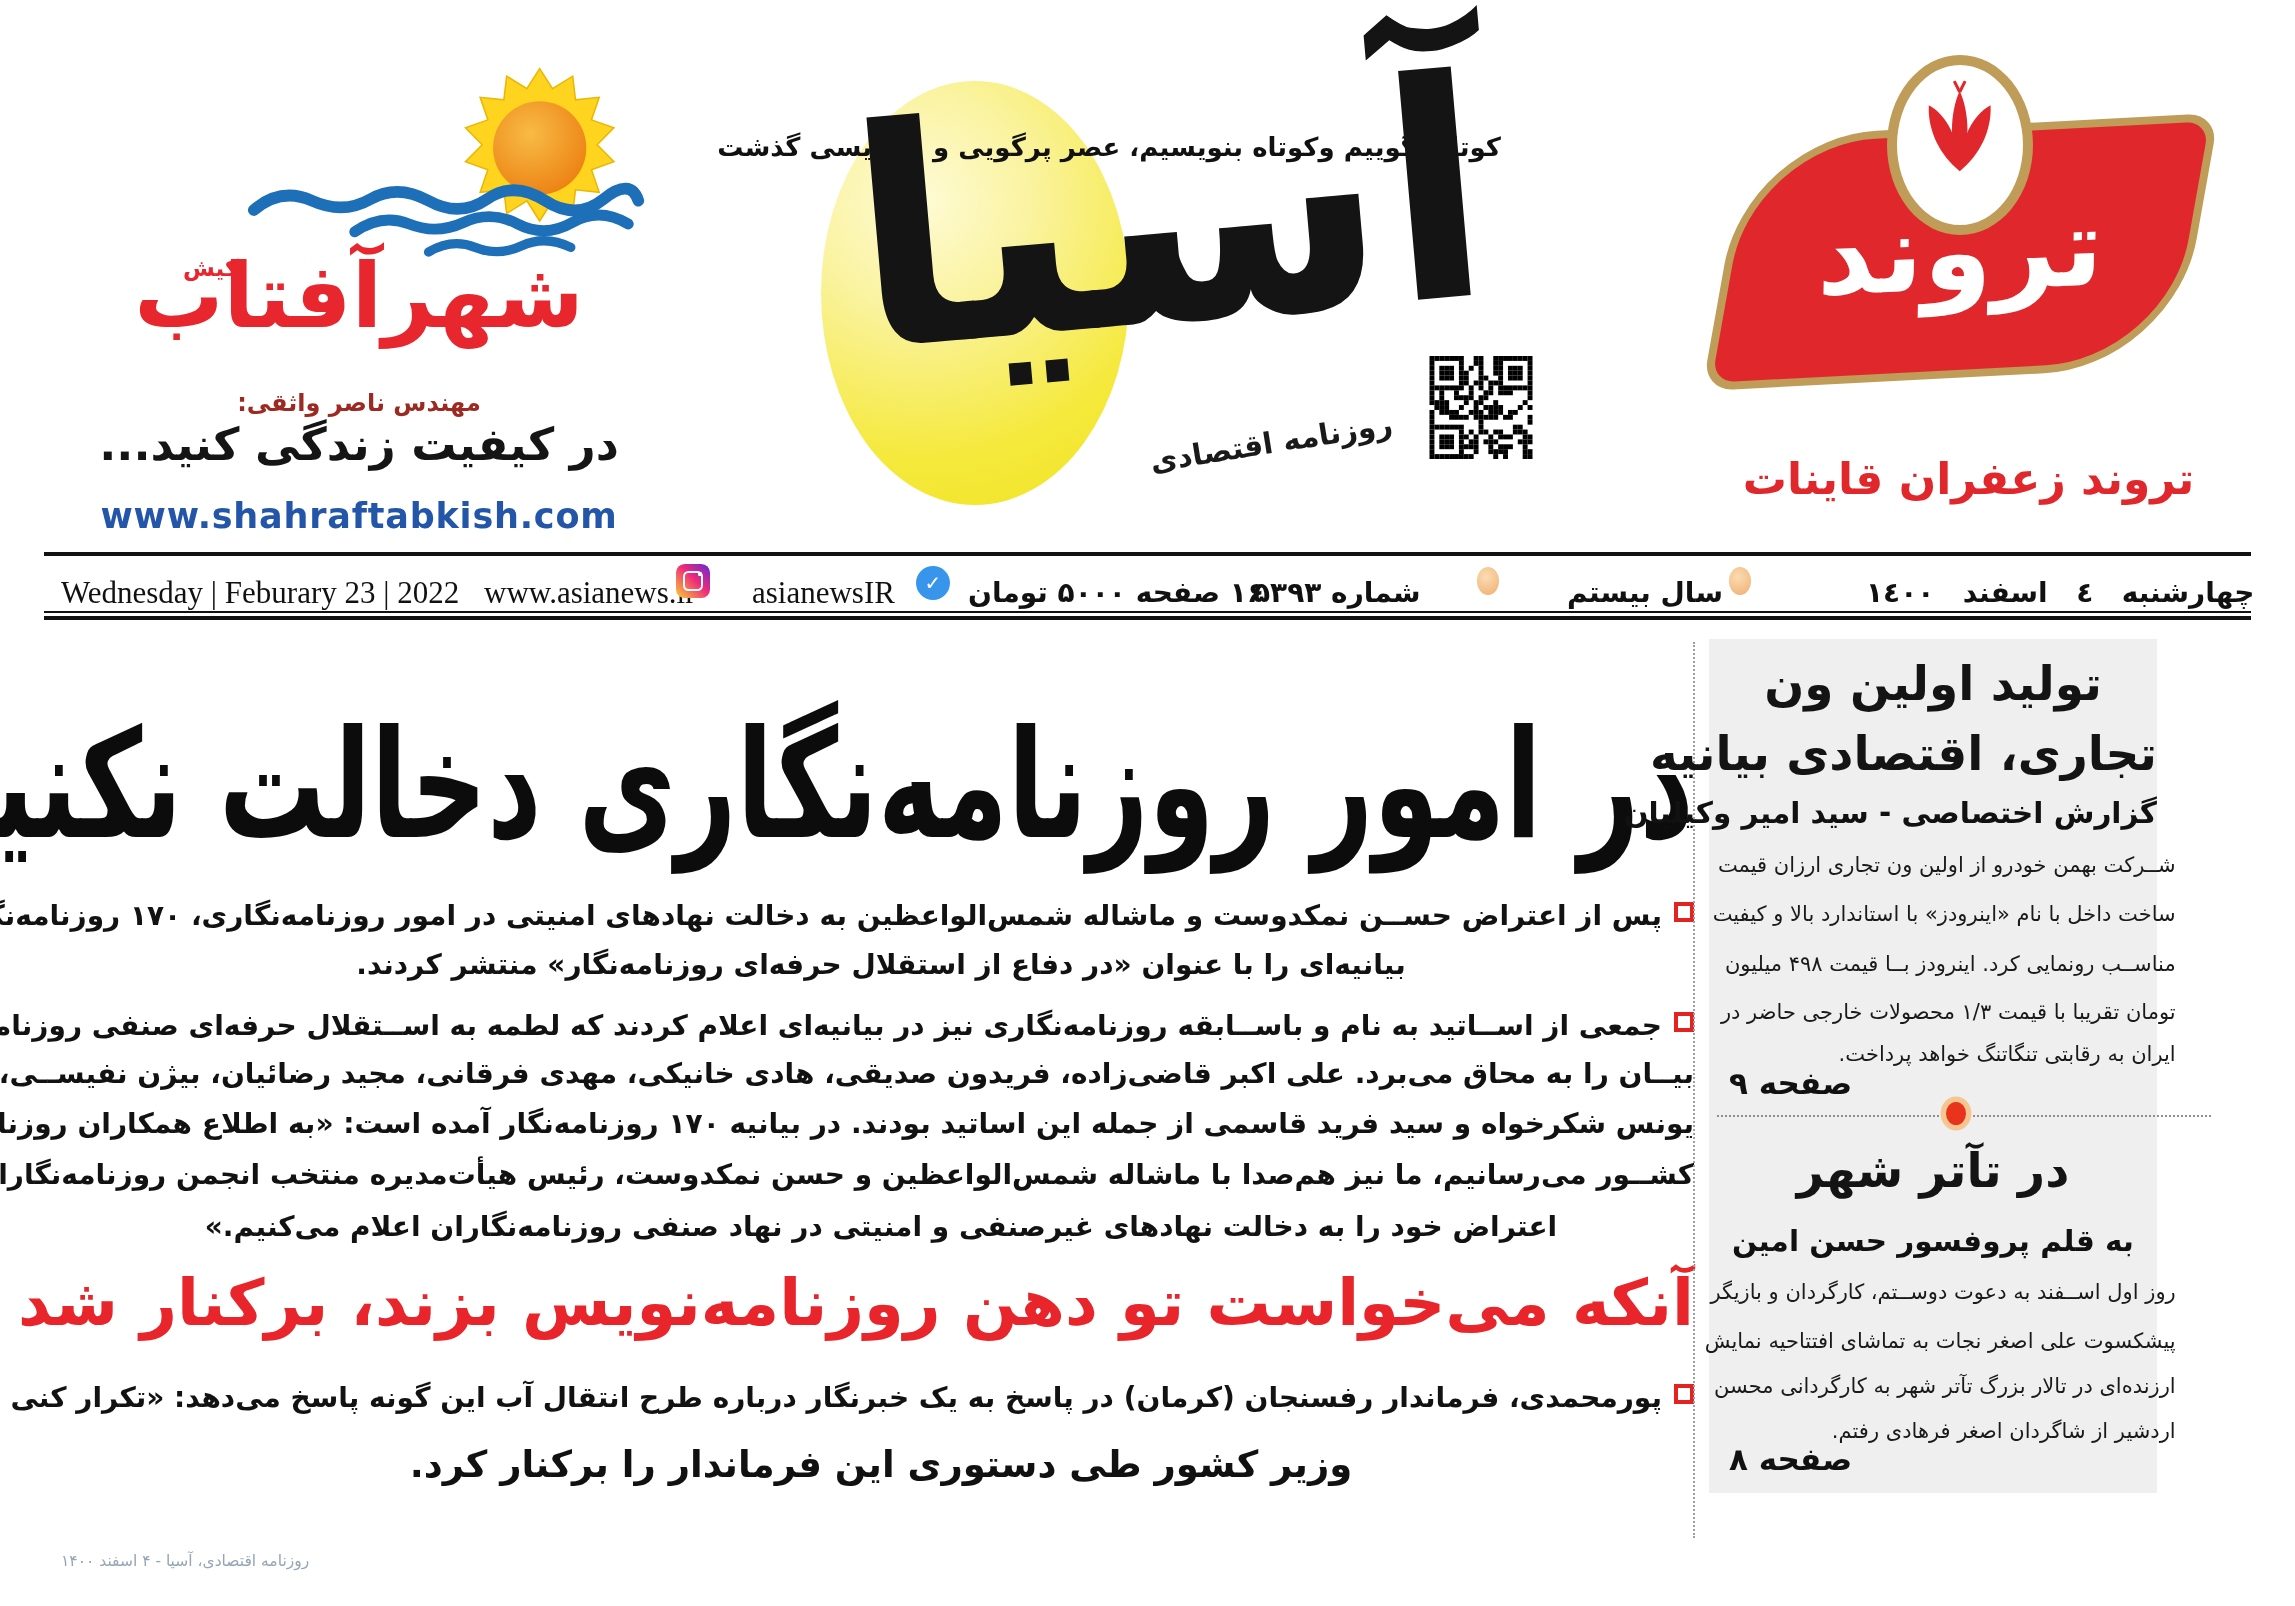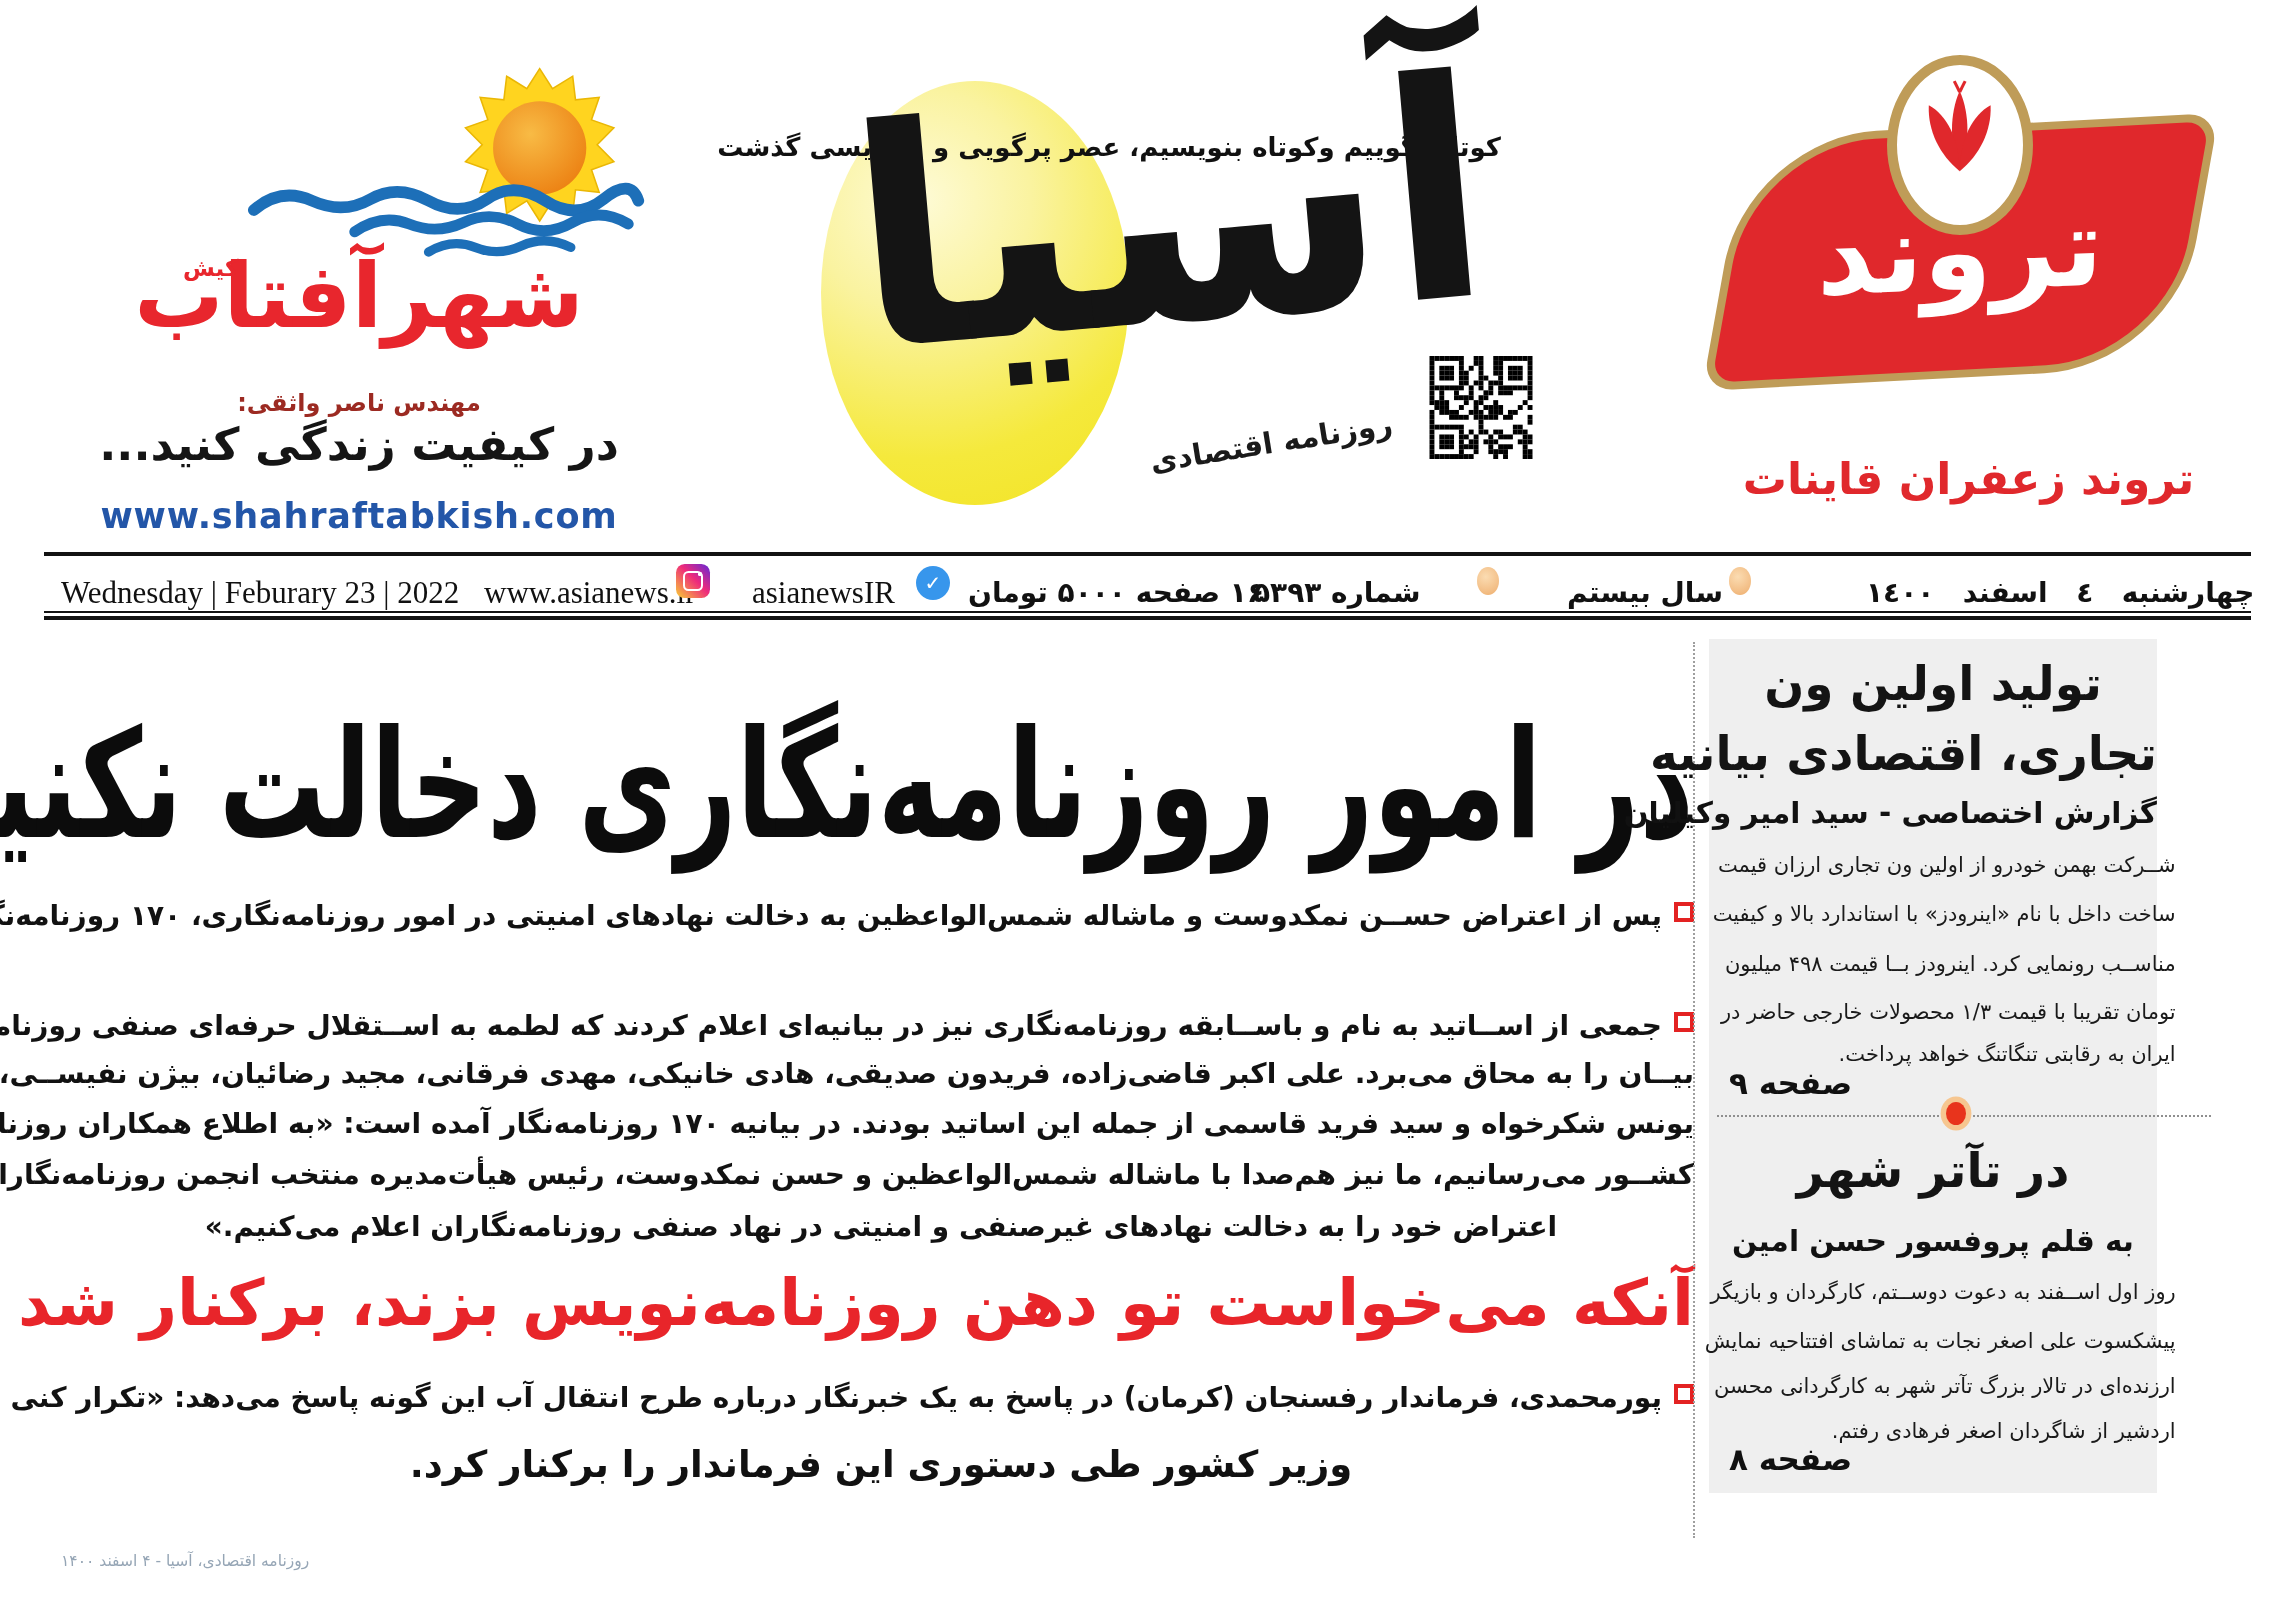--- a/index.html
+++ b/index.html
@@ -396,20 +396,21 @@
   <div class="abs ib ib-fa nw" style="left:1567px">سال بیستم</div>
   <span class="abs odot" style="left:1729px;top:567px"></span>
   <div class="abs ib ib-fa nw" style="left:1866px;word-spacing:18.7px">چهارشنبه ٤ اسفند ١٤٠٠</div>
   <div class="abs rule-b1"></div>
   <div class="abs rule-b2"></div>
 
   <div class="abs main">
     <div class="hl">در امور روزنامه‌نگاری دخالت نکنید</div>
 
     <div class="mline r" style="top:899px"><span class="blt"></span><span>پس از اعتراض حســن نمکدوست و ماشاله شمس‌الواعظین به دخالت نهادهای امنیتی در امور روزنامه‌نگاری، ۱۷۰ روزنامه‌نگار و خبرنگار نیز</span></div>
+    <div class="mline c" style="top:948px">بیانیه‌ای را با عنوان «در دفاع از استقلال حرفه‌ای روزنامه‌نگار» منتشر کردند.</div>
 
     <div class="mline r" style="top:1009px"><span class="blt"></span><span>جمعی از اســاتید به نام و باســابقه روزنامه‌نگاری نیز در بیانیه‌ای اعلام کردند که لطمه به اســتقلال حرفه‌ای صنفی روزنامه‌نگاران، آزادی</span></div>
     <div class="mline c" style="top:1057px">بیــان را به محاق می‌برد. علی اکبر قاضی‌زاده، فریدون صدیقی، هادی خانیکی، مهدی فرقانی، مجید رضائیان، بیژن نفیســی، بهروز بهزادی،</div>
     <div class="mline c" style="top:1107px">یونس شکرخواه و سید فرید قاسمی از جمله این اساتید بودند. در بیانیه ۱۷۰ روزنامه‌نگار آمده است: «به اطلاع همکاران روزنامه‌نگار در سراسر</div>
     <div class="mline c" style="top:1158px">کشــور می‌رسانیم، ما نیز هم‌صدا با ماشاله شمس‌الواعظین و حسن نمکدوست، رئیس هیأت‌مدیره منتخب انجمن روزنامه‌نگاران استان تهران</div>
     <div class="mline c" style="top:1210px">اعتراض خود را به دخالت نهادهای غیرصنفی و امنیتی در نهاد صنفی روزنامه‌نگاران اعلام می‌کنیم.»</div>
 
     <div class="subhead">آنکه می‌خواست تو دهن روزنامه‌نویس بزند، برکنار شد</div>
 
     <div class="mline r" style="top:1381px"><span class="blt"></span><span>پورمحمدی، فرماندار رفسنجان (کرمان) در پاسخ به یک خبرنگار درباره طرح انتقال آب این گونه پاسخ می‌دهد: «تکرار کنی توی دهنت می‌زنم.»</span></div>

